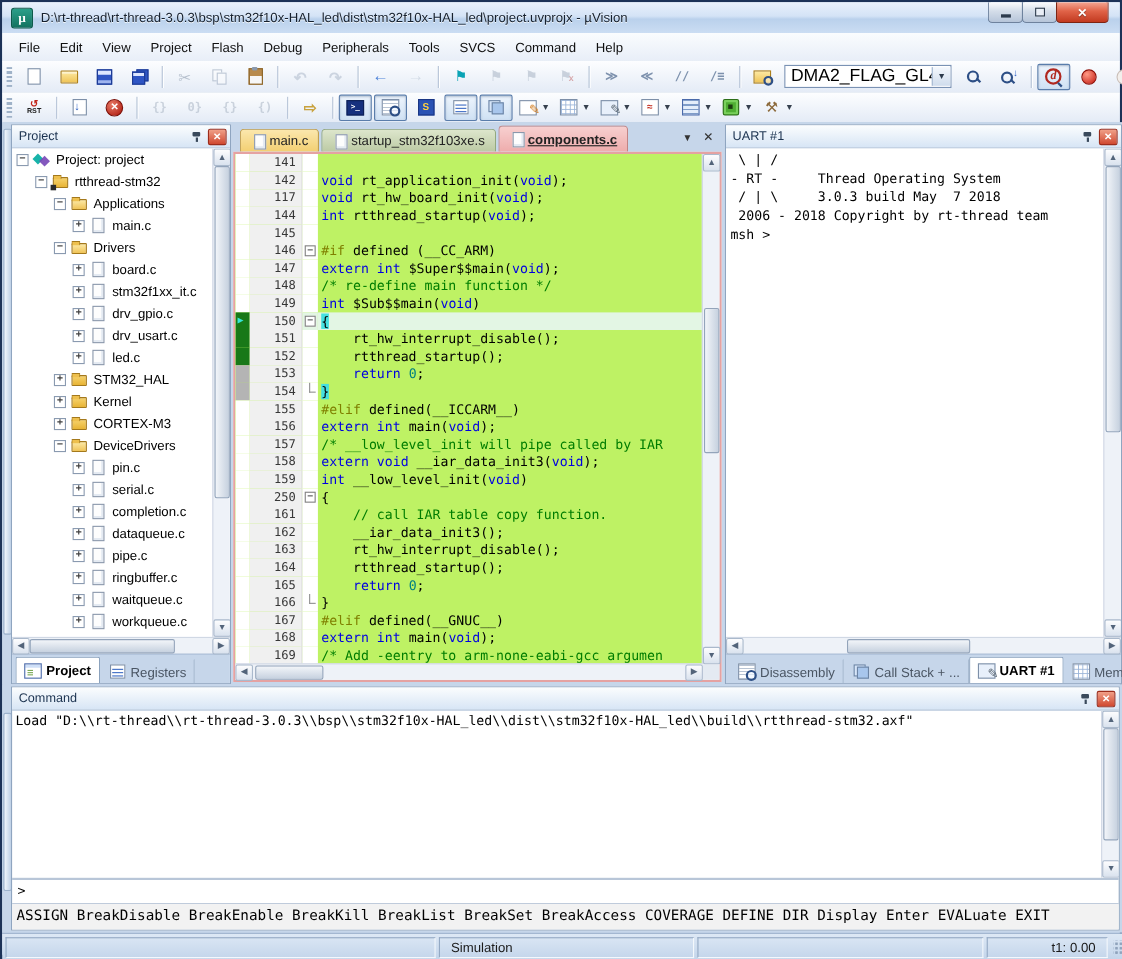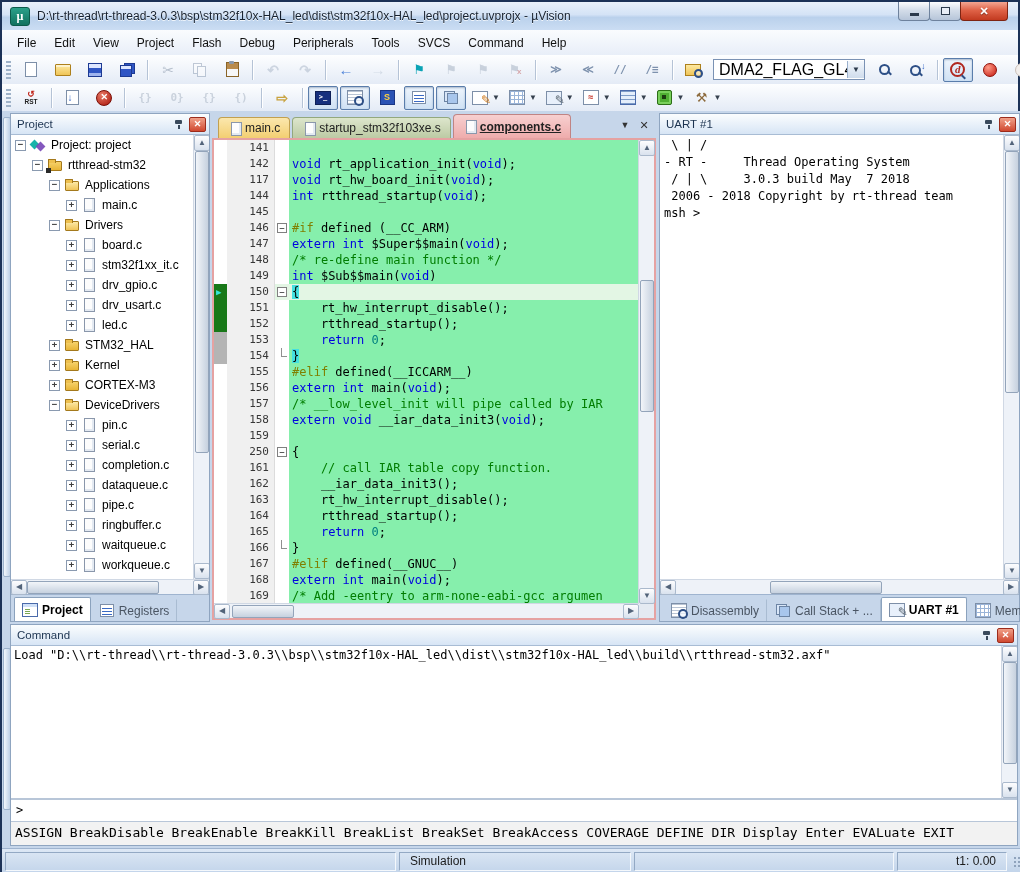--- a/index.html
+++ b/index.html
@@ -109,21 +109,21 @@
   .etab{height:20px;padding:0 9px;display:flex;gap:5px;align-items:center;font-size:12px;color:#222;
     border:1px solid #9c8a6a;border-bottom:none;border-radius:4px 4px 0 0;white-space:nowrap}
   .etab .ti{width:12px;height:13px;margin-right:0}
   .etab.yellow{background:linear-gradient(#fbe7ad,#f3cf72);border-color:#c2a050}
   .etab.green{background:linear-gradient(#dde6cc,#bccaa4);border-color:#93a87e}
   .etab.pink{background:linear-gradient(#f7d0d0,#eeacac);border-color:#c08484}
   .etab.act{font-weight:bold;text-decoration:underline;height:23px}
   .etabctl{margin-left:auto;display:flex;gap:3px;margin-bottom:5px;padding-right:4px}
   .ectl{width:16px;height:15px;text-align:center;color:#333;font-size:9px;line-height:15px}
   .eframe{position:relative;flex:1;border:2px solid #e5a2a2;background:#fff}
-  .codewrap{position:absolute;left:0;top:0;right:15px;bottom:14px;overflow:hidden;background:#86efac}
+  .codewrap{position:absolute;left:0;top:0;right:15px;bottom:14px;overflow:hidden;background:#bef264}
   .cl{display:flex;height:16px;font:12px/16px "DejaVu Sans Mono",monospace}
   .gm{width:13px;flex:none;background:#fff}
   .gm.ga,.gm.gg{background:#187818}.gm.gs{background:#b4b4b4}
   .gm.ga::before{content:"▶";color:#35e6d6;font-size:9px;line-height:16px;padding-left:2px;display:block}
   .ln{width:42px;flex:none;text-align:right;padding-right:5px;color:#373737;background:#f0f0f0;
     border-right:1px solid #dcdcdc;font-size:11px;line-height:16px}
   .fd{width:14px;flex:none;position:relative;background:#fff}
   .fd.m::before{content:"−";position:absolute;left:2px;top:3px;width:8px;height:8px;border:1px solid #808080;
     background:#fff;font:9px/8px "DejaVu Sans Mono",monospace;text-align:center;color:#202020}
   .fd.e::before{content:"";position:absolute;left:6px;top:0;width:5px;height:8px;
@@ -780,20 +780,21 @@
             <div class="cl">
               <span class="gm "></span>
               <span class="ln">158</span>
               <span class="fd "></span>
               <span class="ct"><span class="K">extern</span><span class="I"> </span><span class="K">void</span><span class="I"> __iar_data_init3(</span><span class="K">void</span><span class="I">);</span></span>
             </div>
             <div class="cl">
               <span class="gm "></span>
               <span class="ln">159</span>
               <span class="fd "></span>
+              <span class="ct"><span class="K">int</span><span class="I"> __low_level_init(</span><span class="K">void</span><span class="I">)</span></span>
             </div>
             <div class="cl">
               <span class="gm "></span>
               <span class="ln">250</span>
               <span class="fd m"></span>
               <span class="ct"><span class="I">{</span></span>
             </div>
             <div class="cl">
               <span class="gm "></span>
               <span class="ln">161</span>

